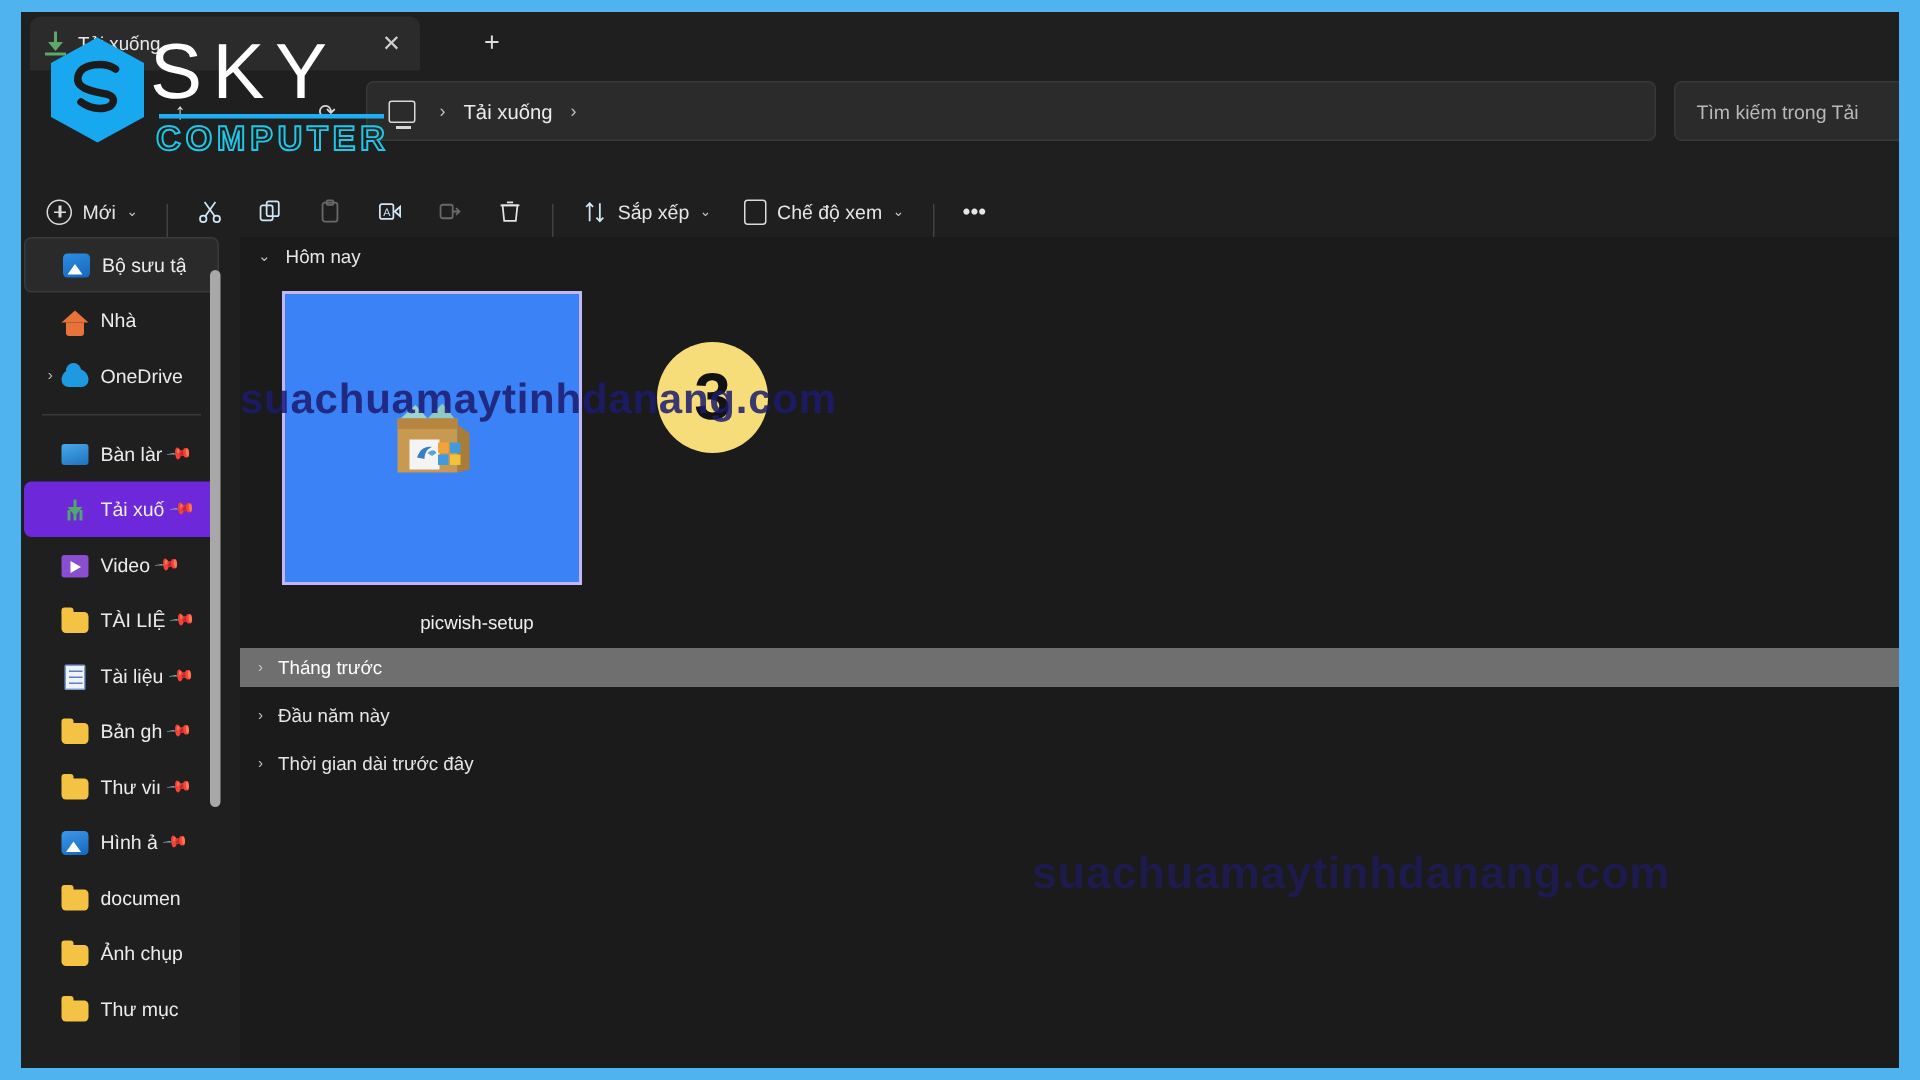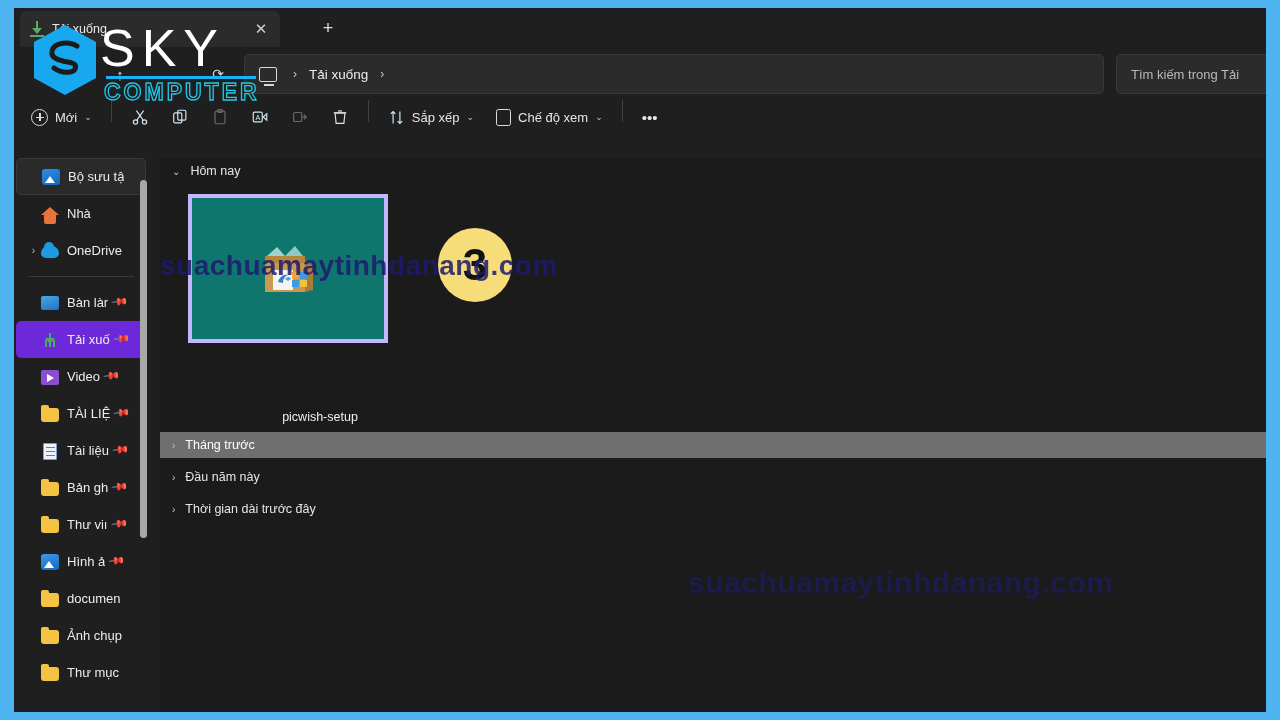--- a/index.html
+++ b/index.html
@@ -125,21 +125,21 @@
     border-radius: 5px;
     display: flex; align-items: center;
     padding: 0 14px;
   }
   #searchbox .ph { color: #b9b9b9; font-size: 13px; white-space: nowrap; }
 
   
   #toolbar {
     position: absolute; left: 0; top: 92px;
     width: 100%; height: 58px;
-    display: flex; align-items: flex-start;
+    display: flex; align-items: flex-end;
     padding-left: 6px;
   }
   .tb {
     height: 34px; display: flex; align-items: center;
     padding: 0 9px; margin: 0 2px;
     border-radius: 5px;
     color: #e6e6e6; font-size: 13px;
     white-space: nowrap;
   }
   .tb .lbl { margin-left: 7px; }
@@ -237,23 +237,23 @@
     height: 26px; display: flex; align-items: center;
     padding-left: 12px;
     color: #e6e6e6; font-size: 12.5px;
   }
   .group-hdr .gchev { font-size: 10px; color: #c4c4c4; margin-right: 10px; }
   .group-hdr.hl { background: #6f6f6f; color: #ffffff; }
 
   #tile-area { position: relative; height: 248px; }
   .tile {
     position: absolute; left: 28px; top: 10px;
-    width: 200px; height: 149px;
-    border: 4px solid #c4b5fd;
-    background: #0f766e;
+    width: 200px; height: 196px;
+    border: 2px solid #c4b5fd;
+    background: #3b82f6;
   }
   .tile-icon {
     position: absolute; left: 50%; top: 50%;
     transform: translate(-50%,-50%);
     width: 66px; height: 62px;
   }
   .tile-label {
     position: absolute; left: 20px; top: 212px;
     width: 216px; text-align: center;
     color: #efefef; font-size: 12.5px;

